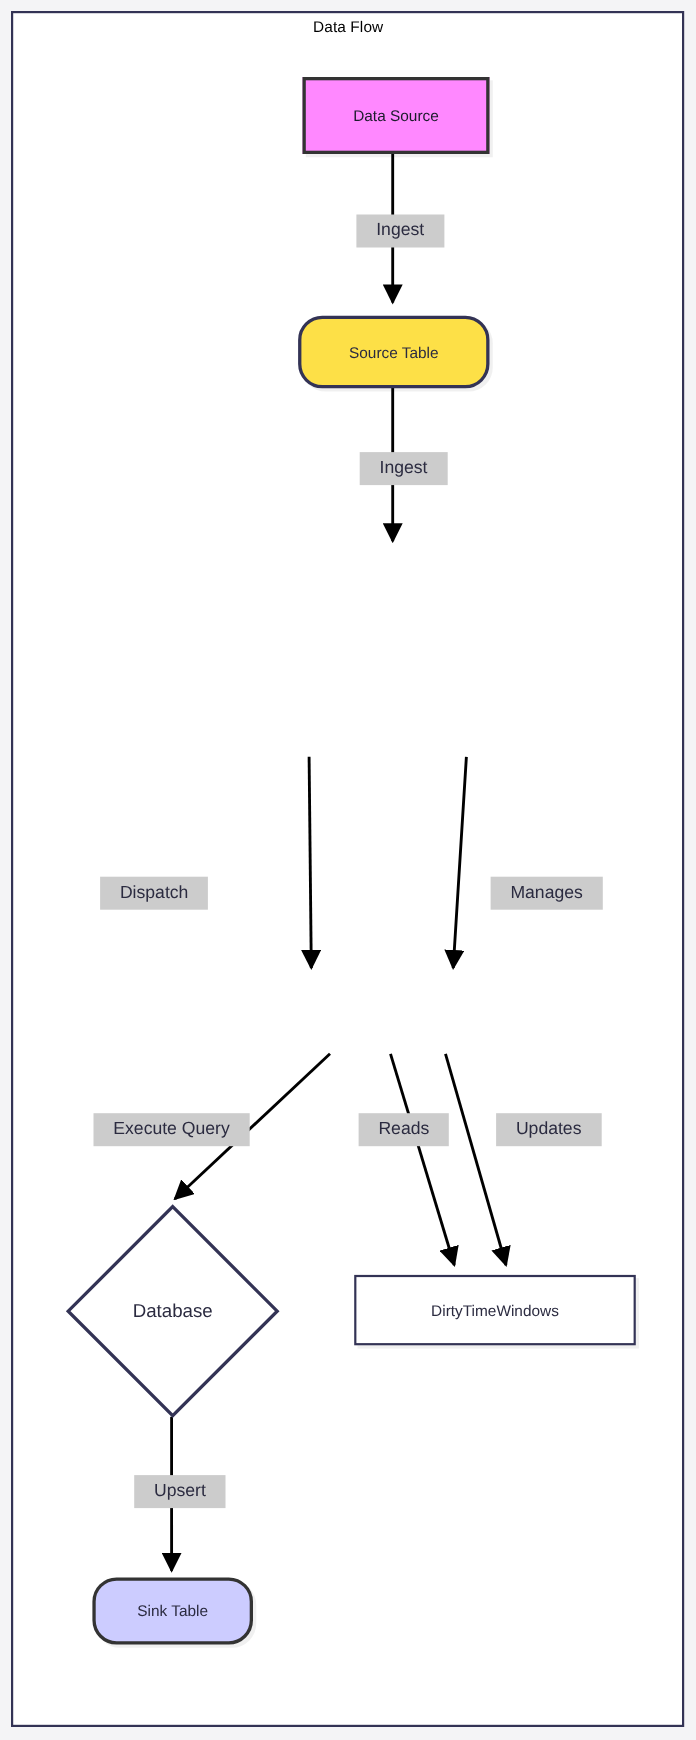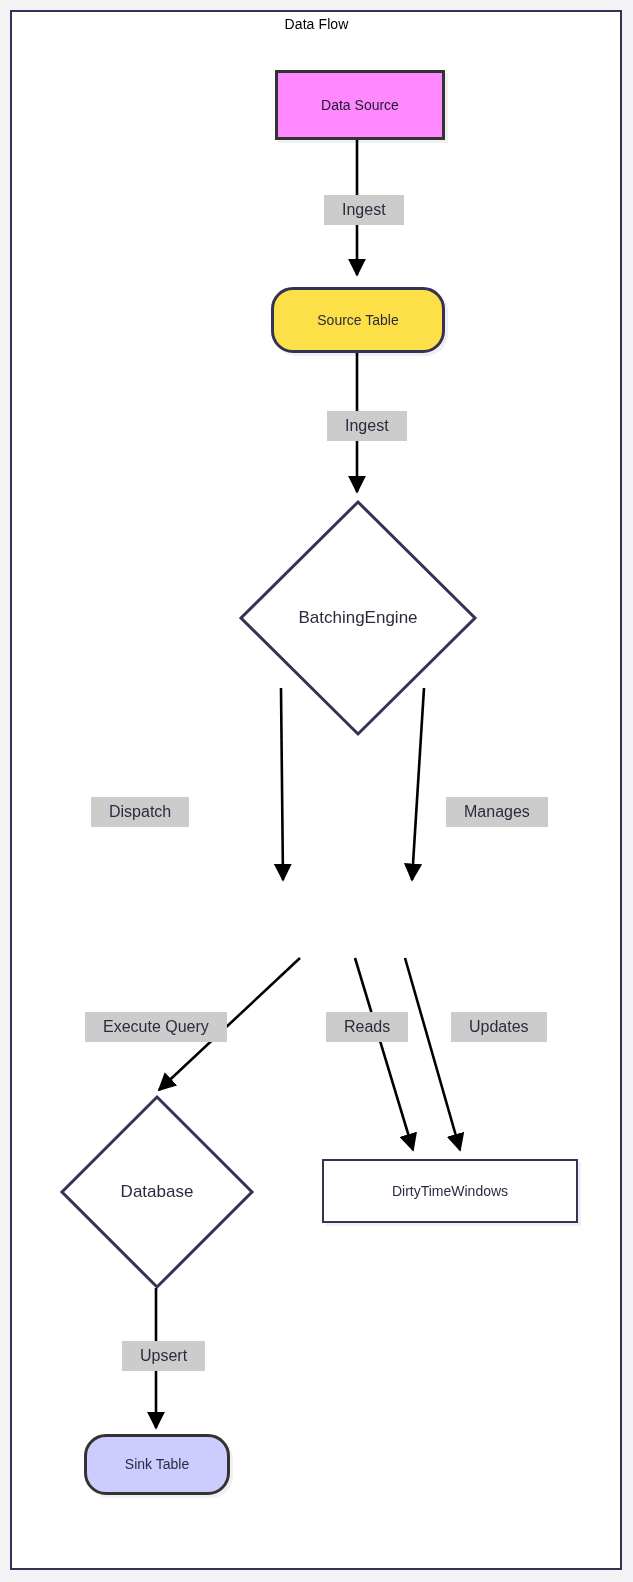--- a/index.html
+++ b/index.html
@@ -61,26 +61,20 @@
   </svg>
 
   <div class="node n-pink" style="left:275px;top:70px;width:170px;height:70px;">
     <span>Data Source</span>
   </div>
 
   <div class="node n-round" style="left:271px;top:287px;width:174px;height:66px;">
     <span>Source Table</span>
   </div>
 
-  <div class="diamond" style="left:238px;top:499px;width:240px;height:238px;">
-    <svg width="240" height="238" viewBox="0 0 240 238">
-      <polygon points="120,3 237,119 120,235 3,119" fill="#ffffff" stroke="#333355" stroke-width="3"></polygon>
-    </svg>
-    <div class="dtext">BatchingEngine</div>
-  </div>
 
 
   <div class="diamond" style="left:59px;top:1094px;width:196px;height:196px;">
     <svg width="196" height="196" viewBox="0 0 196 196">
       <polygon points="98,3 193,98 98,193 3,98" fill="#ffffff" stroke="#333355" stroke-width="3"></polygon>
     </svg>
     <div class="dtext">Database</div>
   </div>
 
   <div class="node n-rect" style="left:322px;top:1159px;width:256px;height:64px;">

